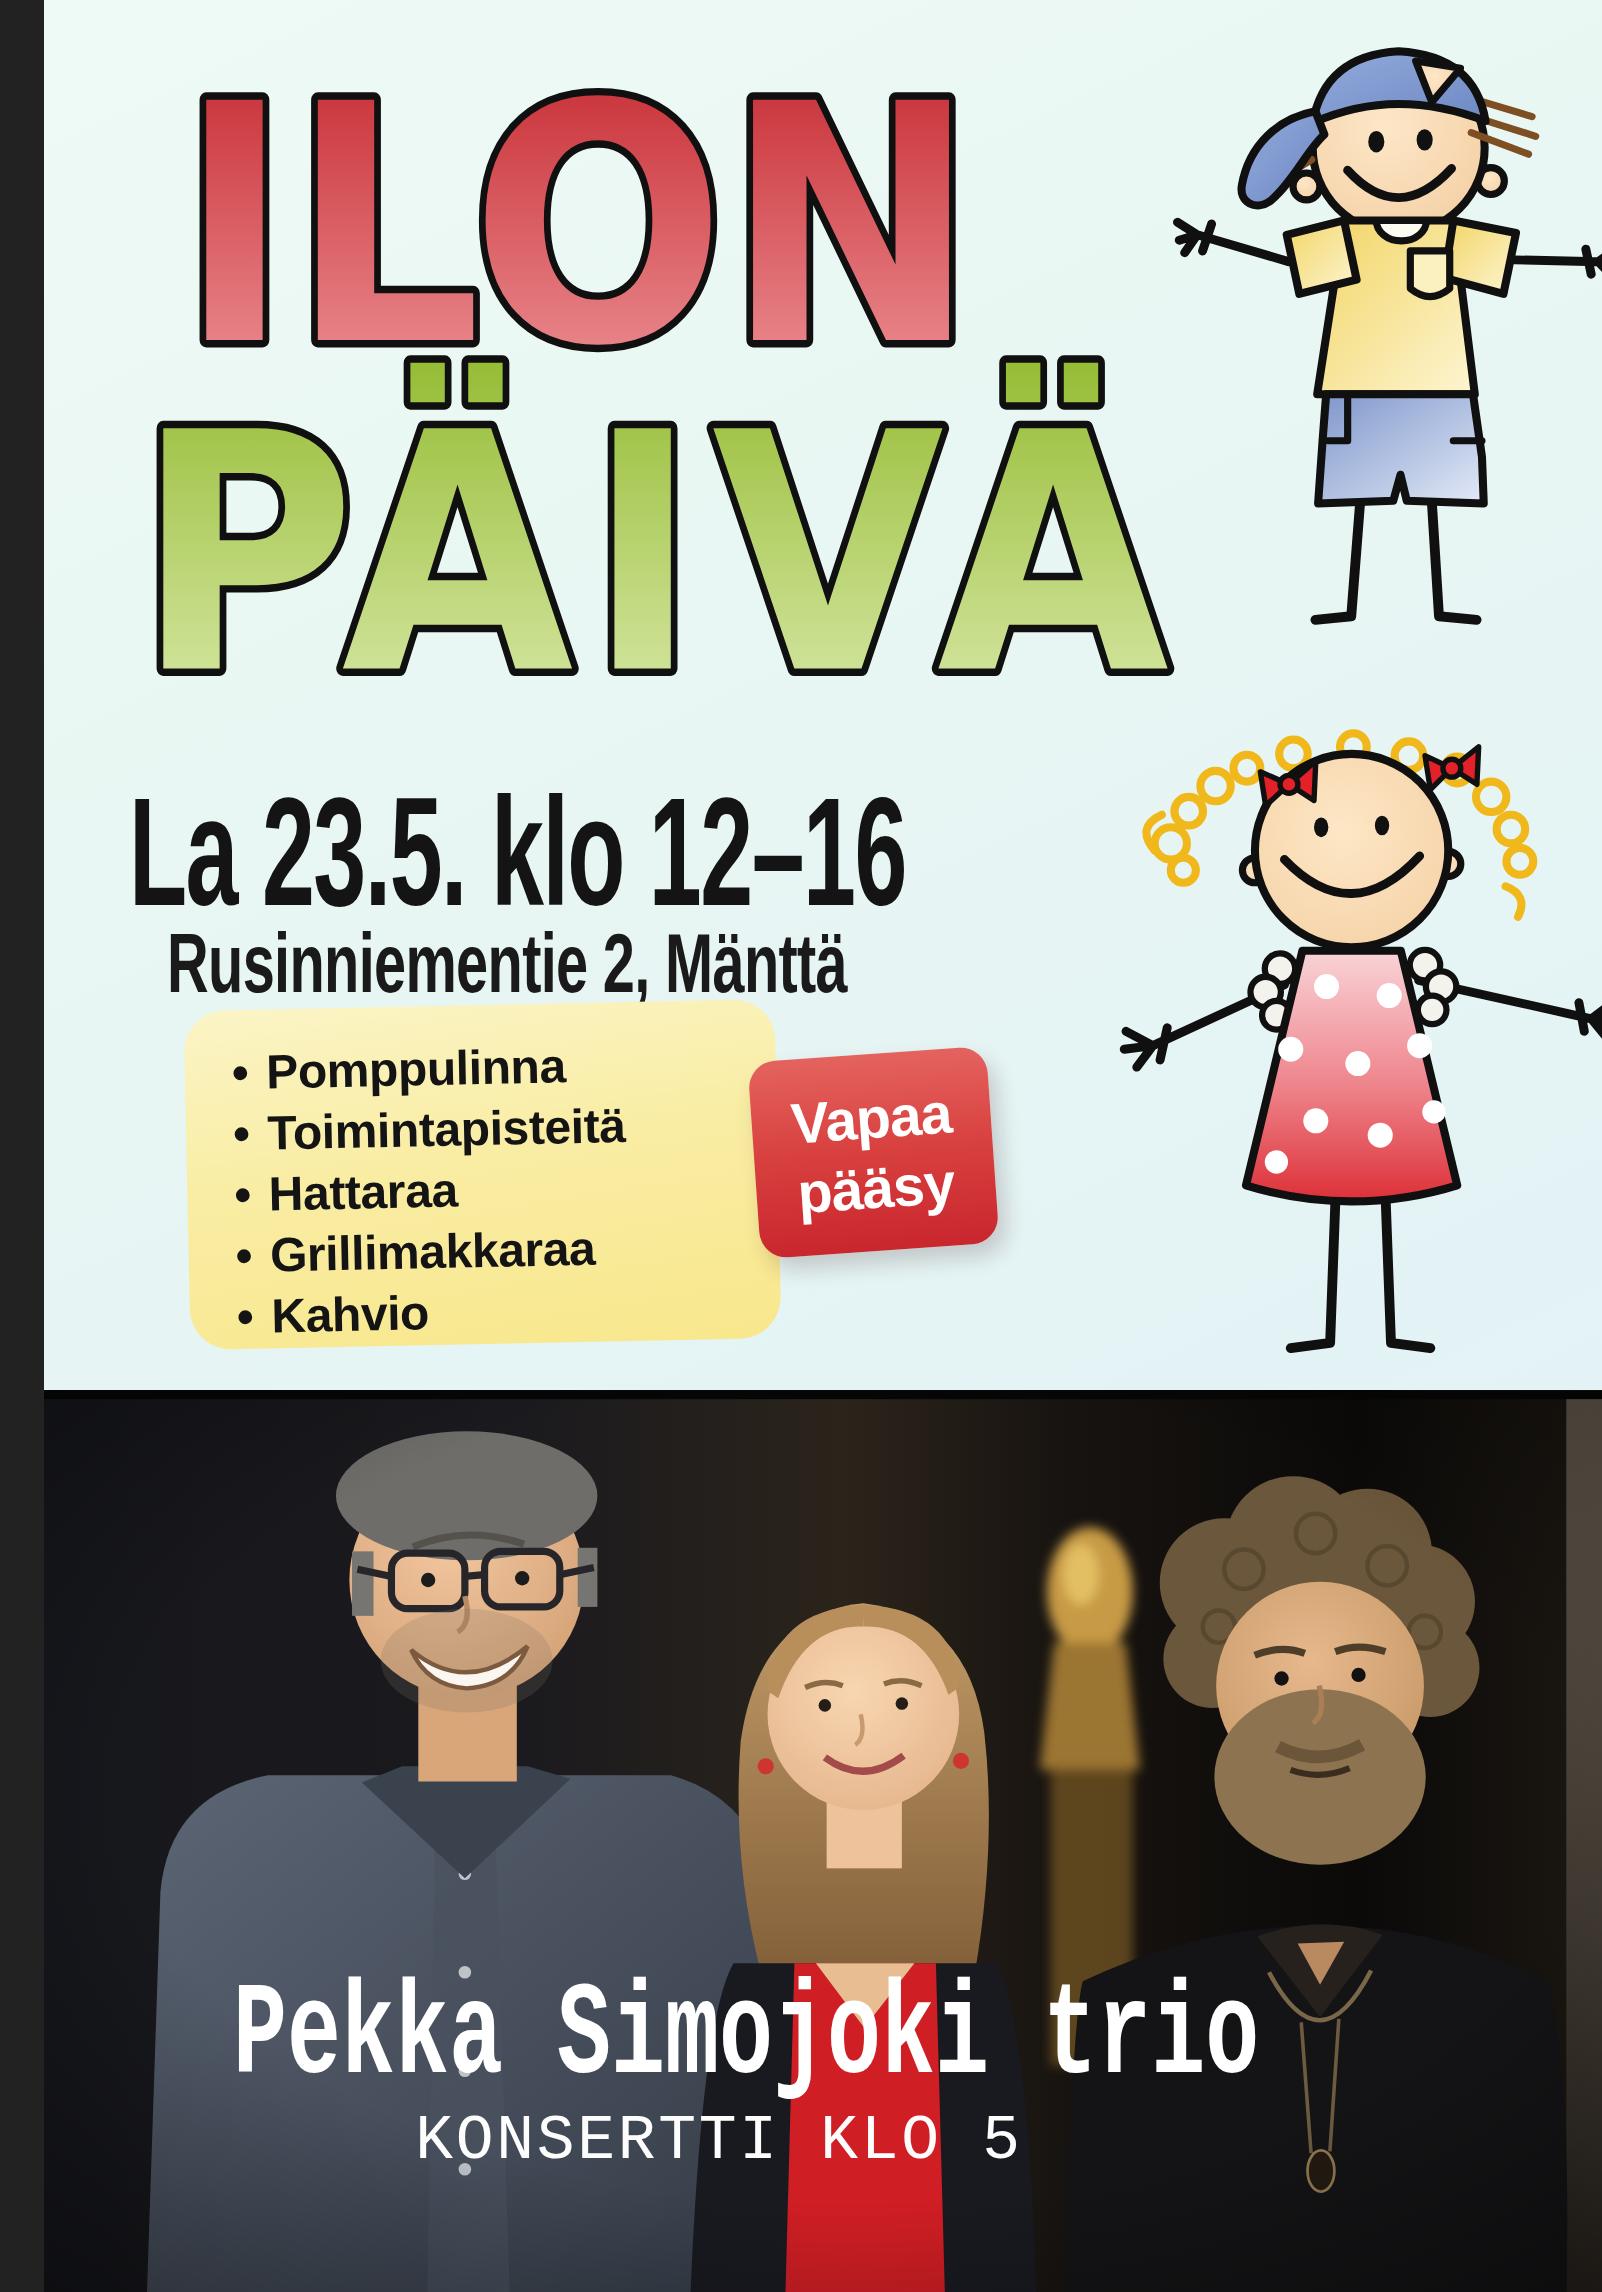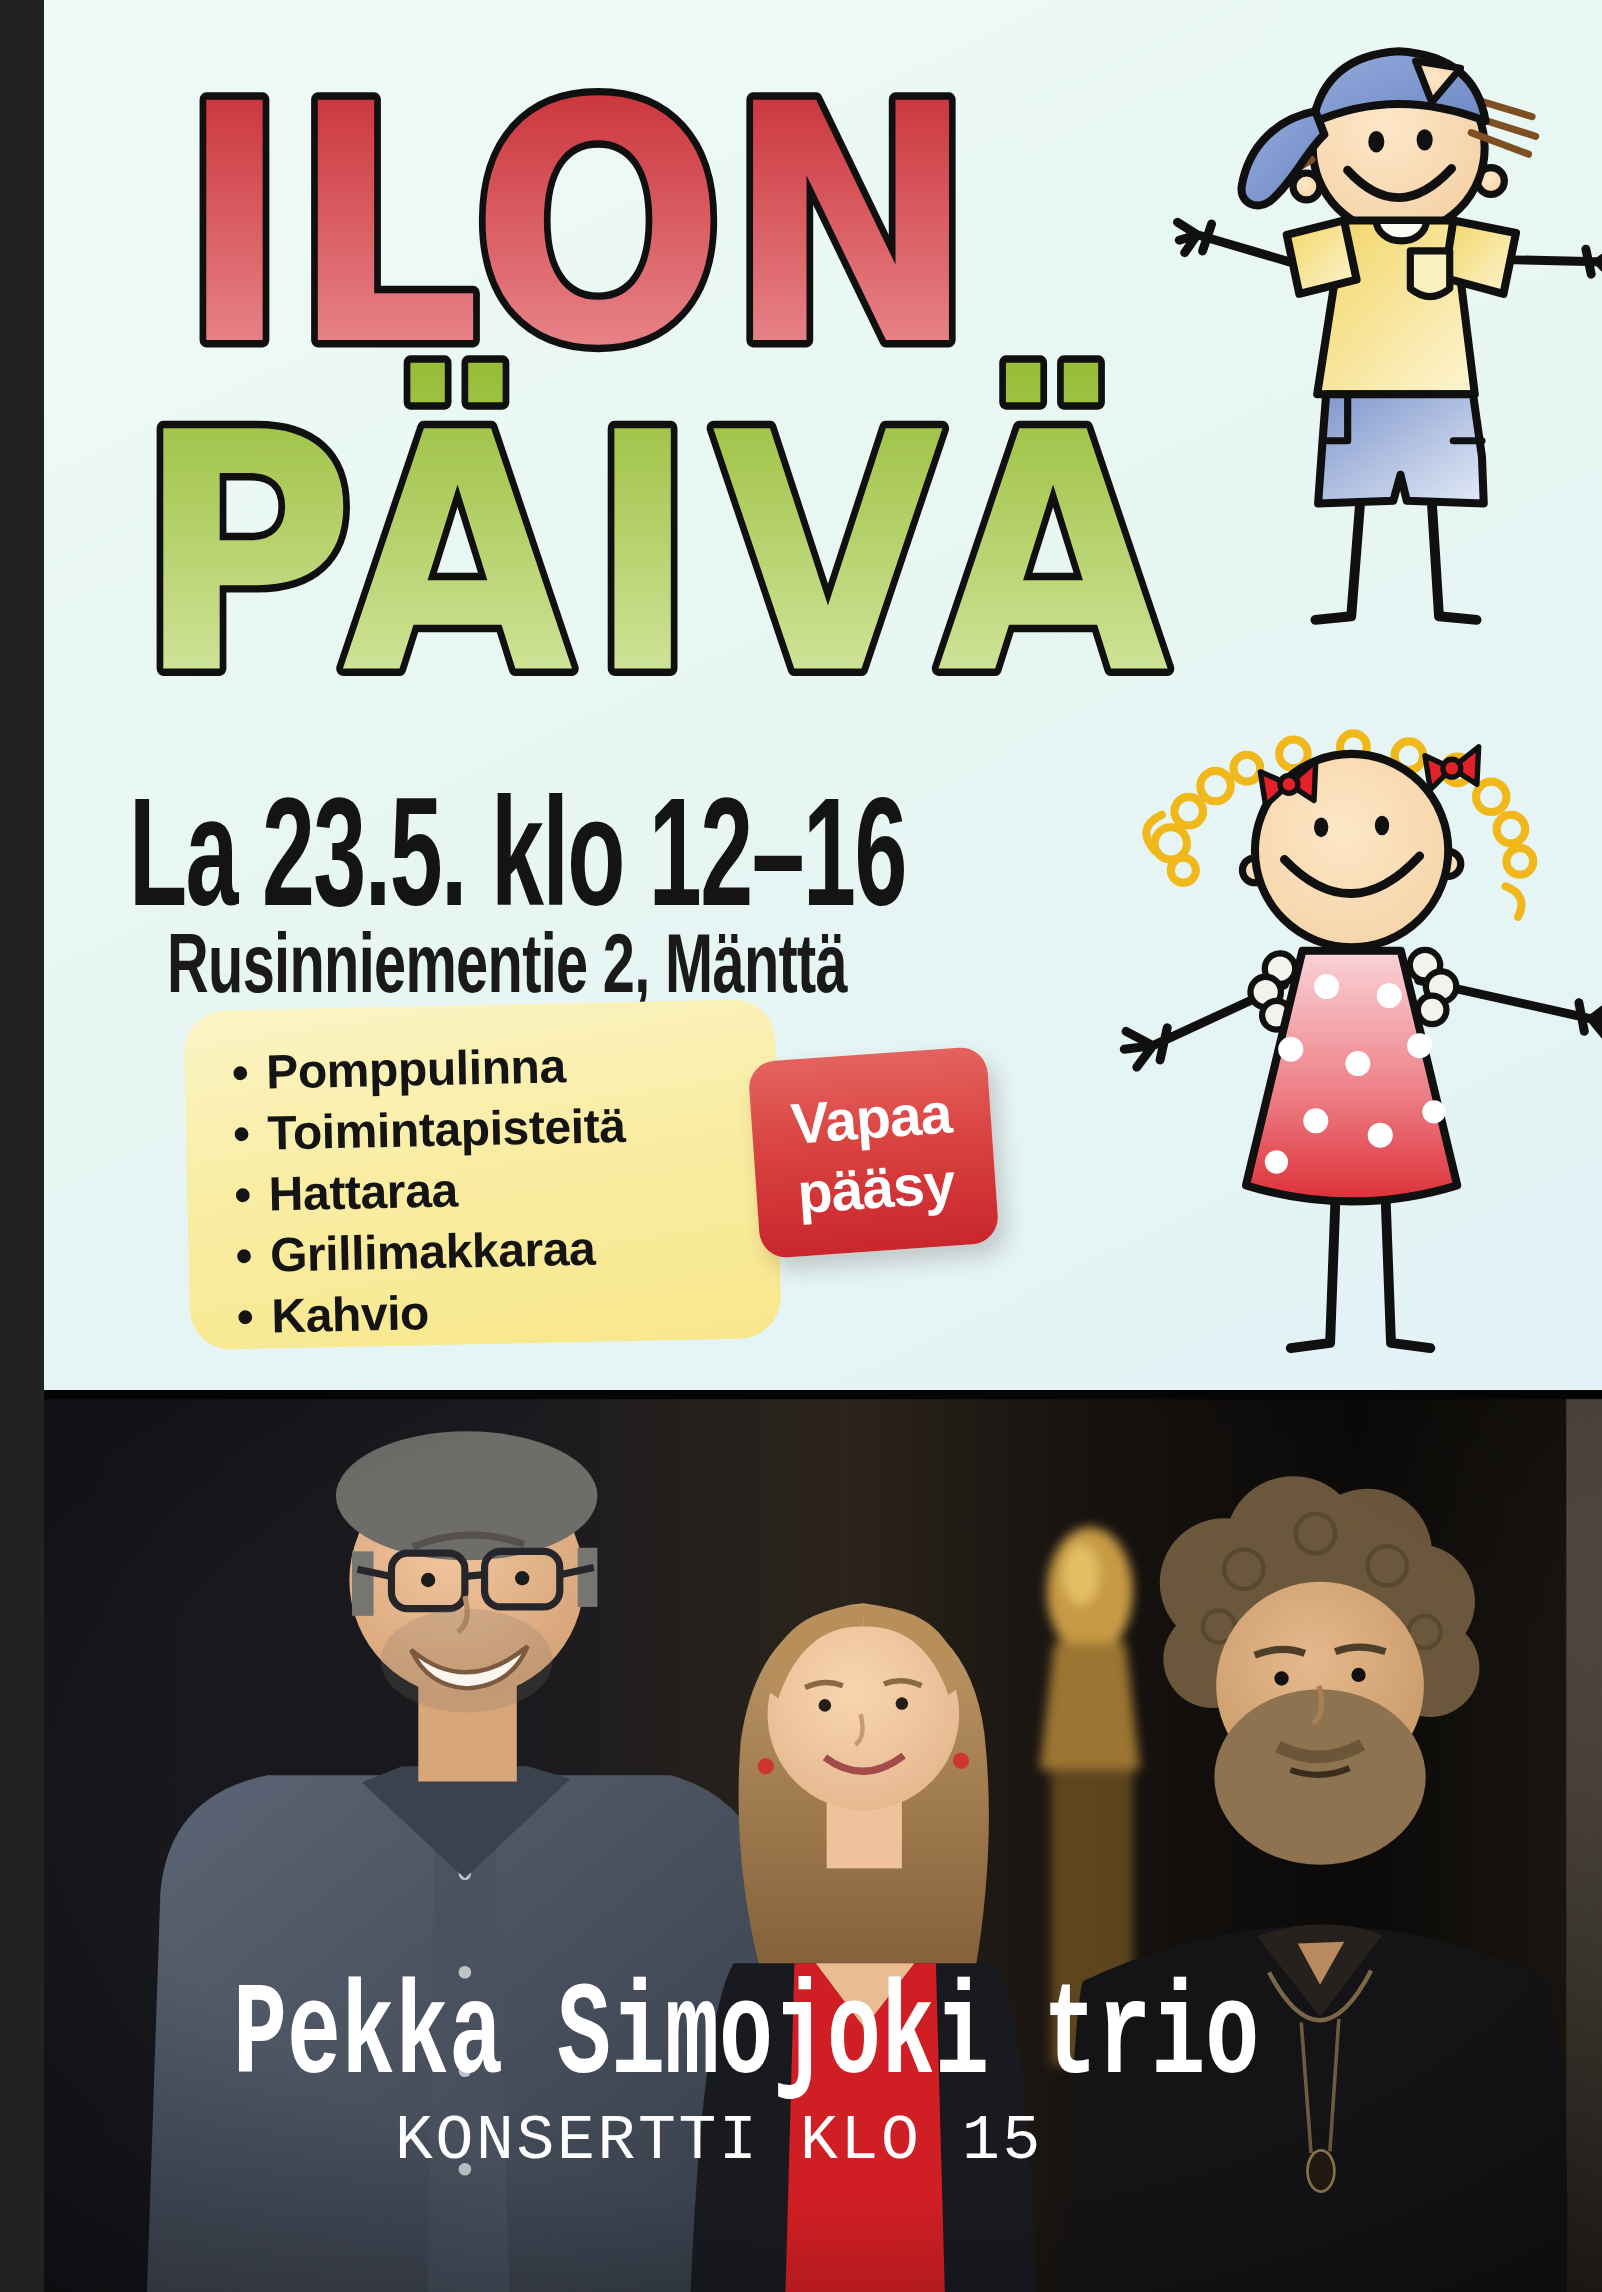--- a/index.html
+++ b/index.html
@@ -364,17 +364,17 @@
         <path d="M1400,618 L1425,664 L1452,616 Z" fill="#b98a60"></path>
         <path d="M1368,650 Q1425,758 1482,648" stroke="#7a6749" stroke-width="5" fill="none"></path>
         <path d="M1404,706 L1415,852 M1446,702 L1436,850" stroke="#6d5b40" stroke-width="4" fill="none"></path>
         <ellipse cx="1426" cy="872" rx="15" ry="23" fill="#231b12" stroke="#937a50" stroke-width="3"></ellipse>
       </g>
 
       <rect x="0" y="0" width="1789" height="1008" fill="url(#vig)"></rect>
     </svg>
 
     <div class="photo-title">Pekka Simojoki trio</div>
-    <div class="photo-subtitle">KONSERTTI KLO 15</div>
+    <div class="photo-subtitle">KONSERTTI KLO 5</div>
   </div>
 
 </div>
 
 
 </body></html>

